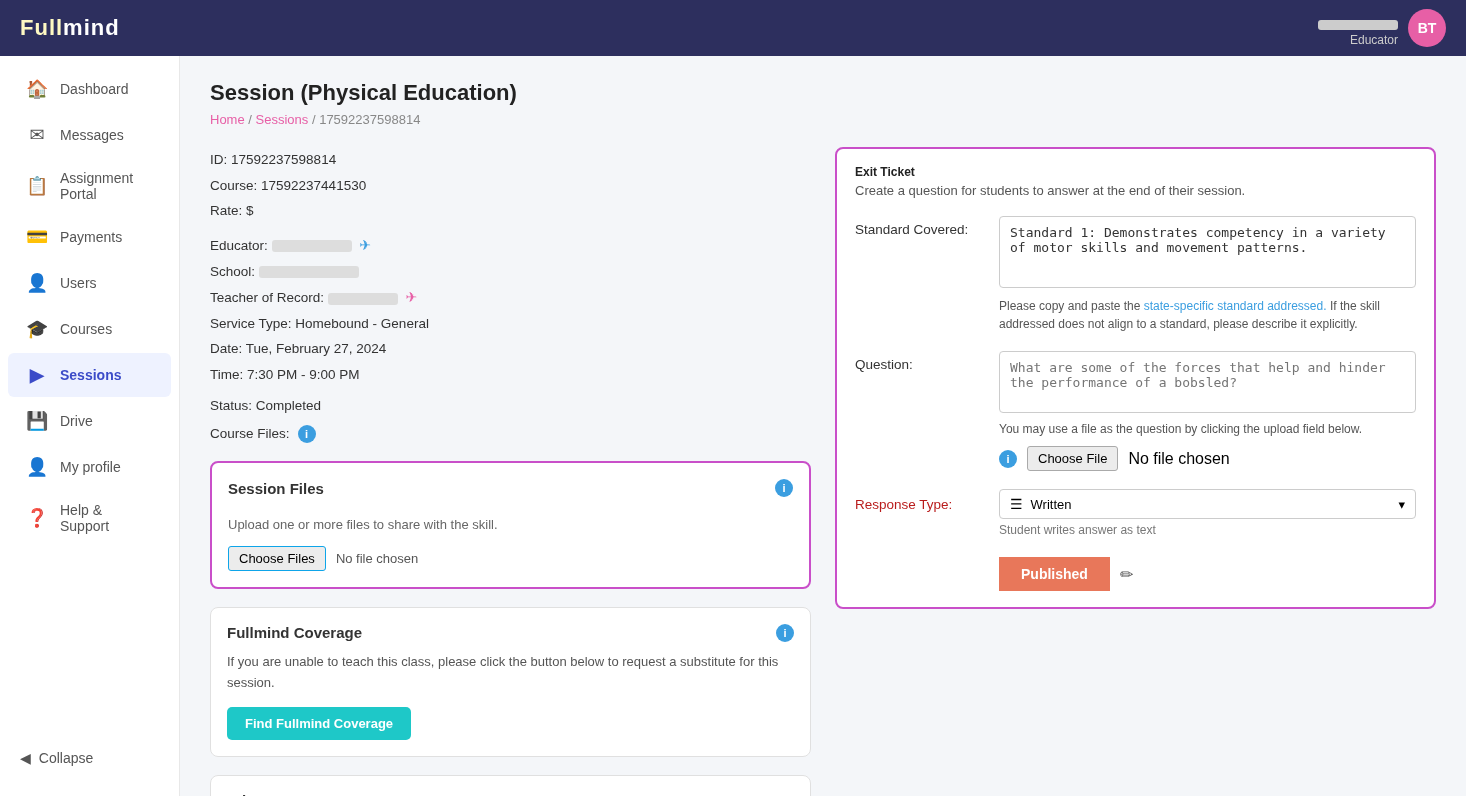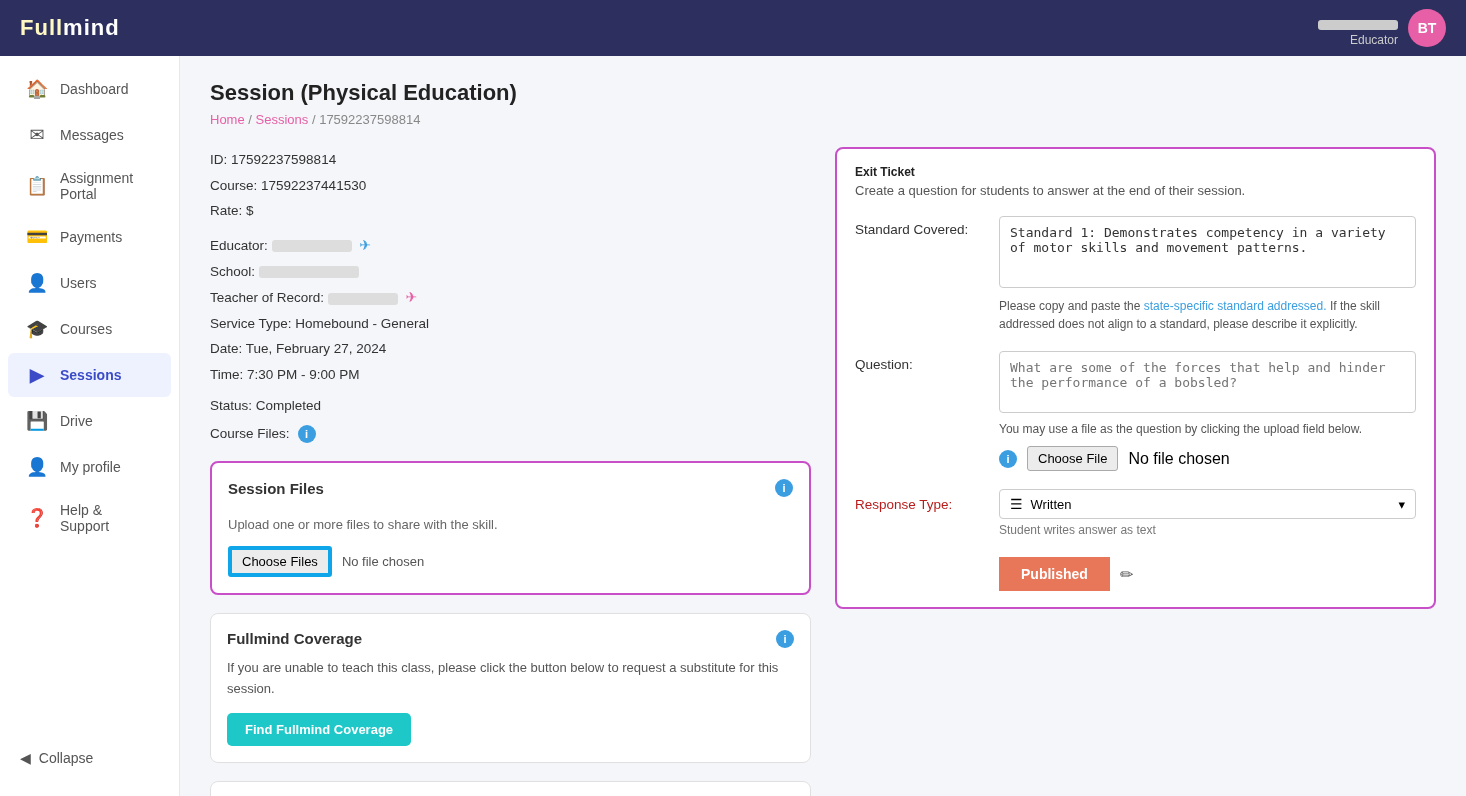--- a/index.html
+++ b/index.html
@@ -163,21 +163,21 @@
 
     
     .file-area {
       margin-top: 14px;
       display: flex;
       align-items: center;
       gap: 10px;
     }
     .choose-files-btn {
       padding: 4px 10px;
-      border: 4px solid #0ea5e9;
+      border: 1px solid #0ea5e9;
       background: #ececec;
       border-radius: 3px;
       font-size: 13px;
       cursor: pointer;
     }
     .no-file-text {
       font-size: 13px;
       color: #555;
     }
 

